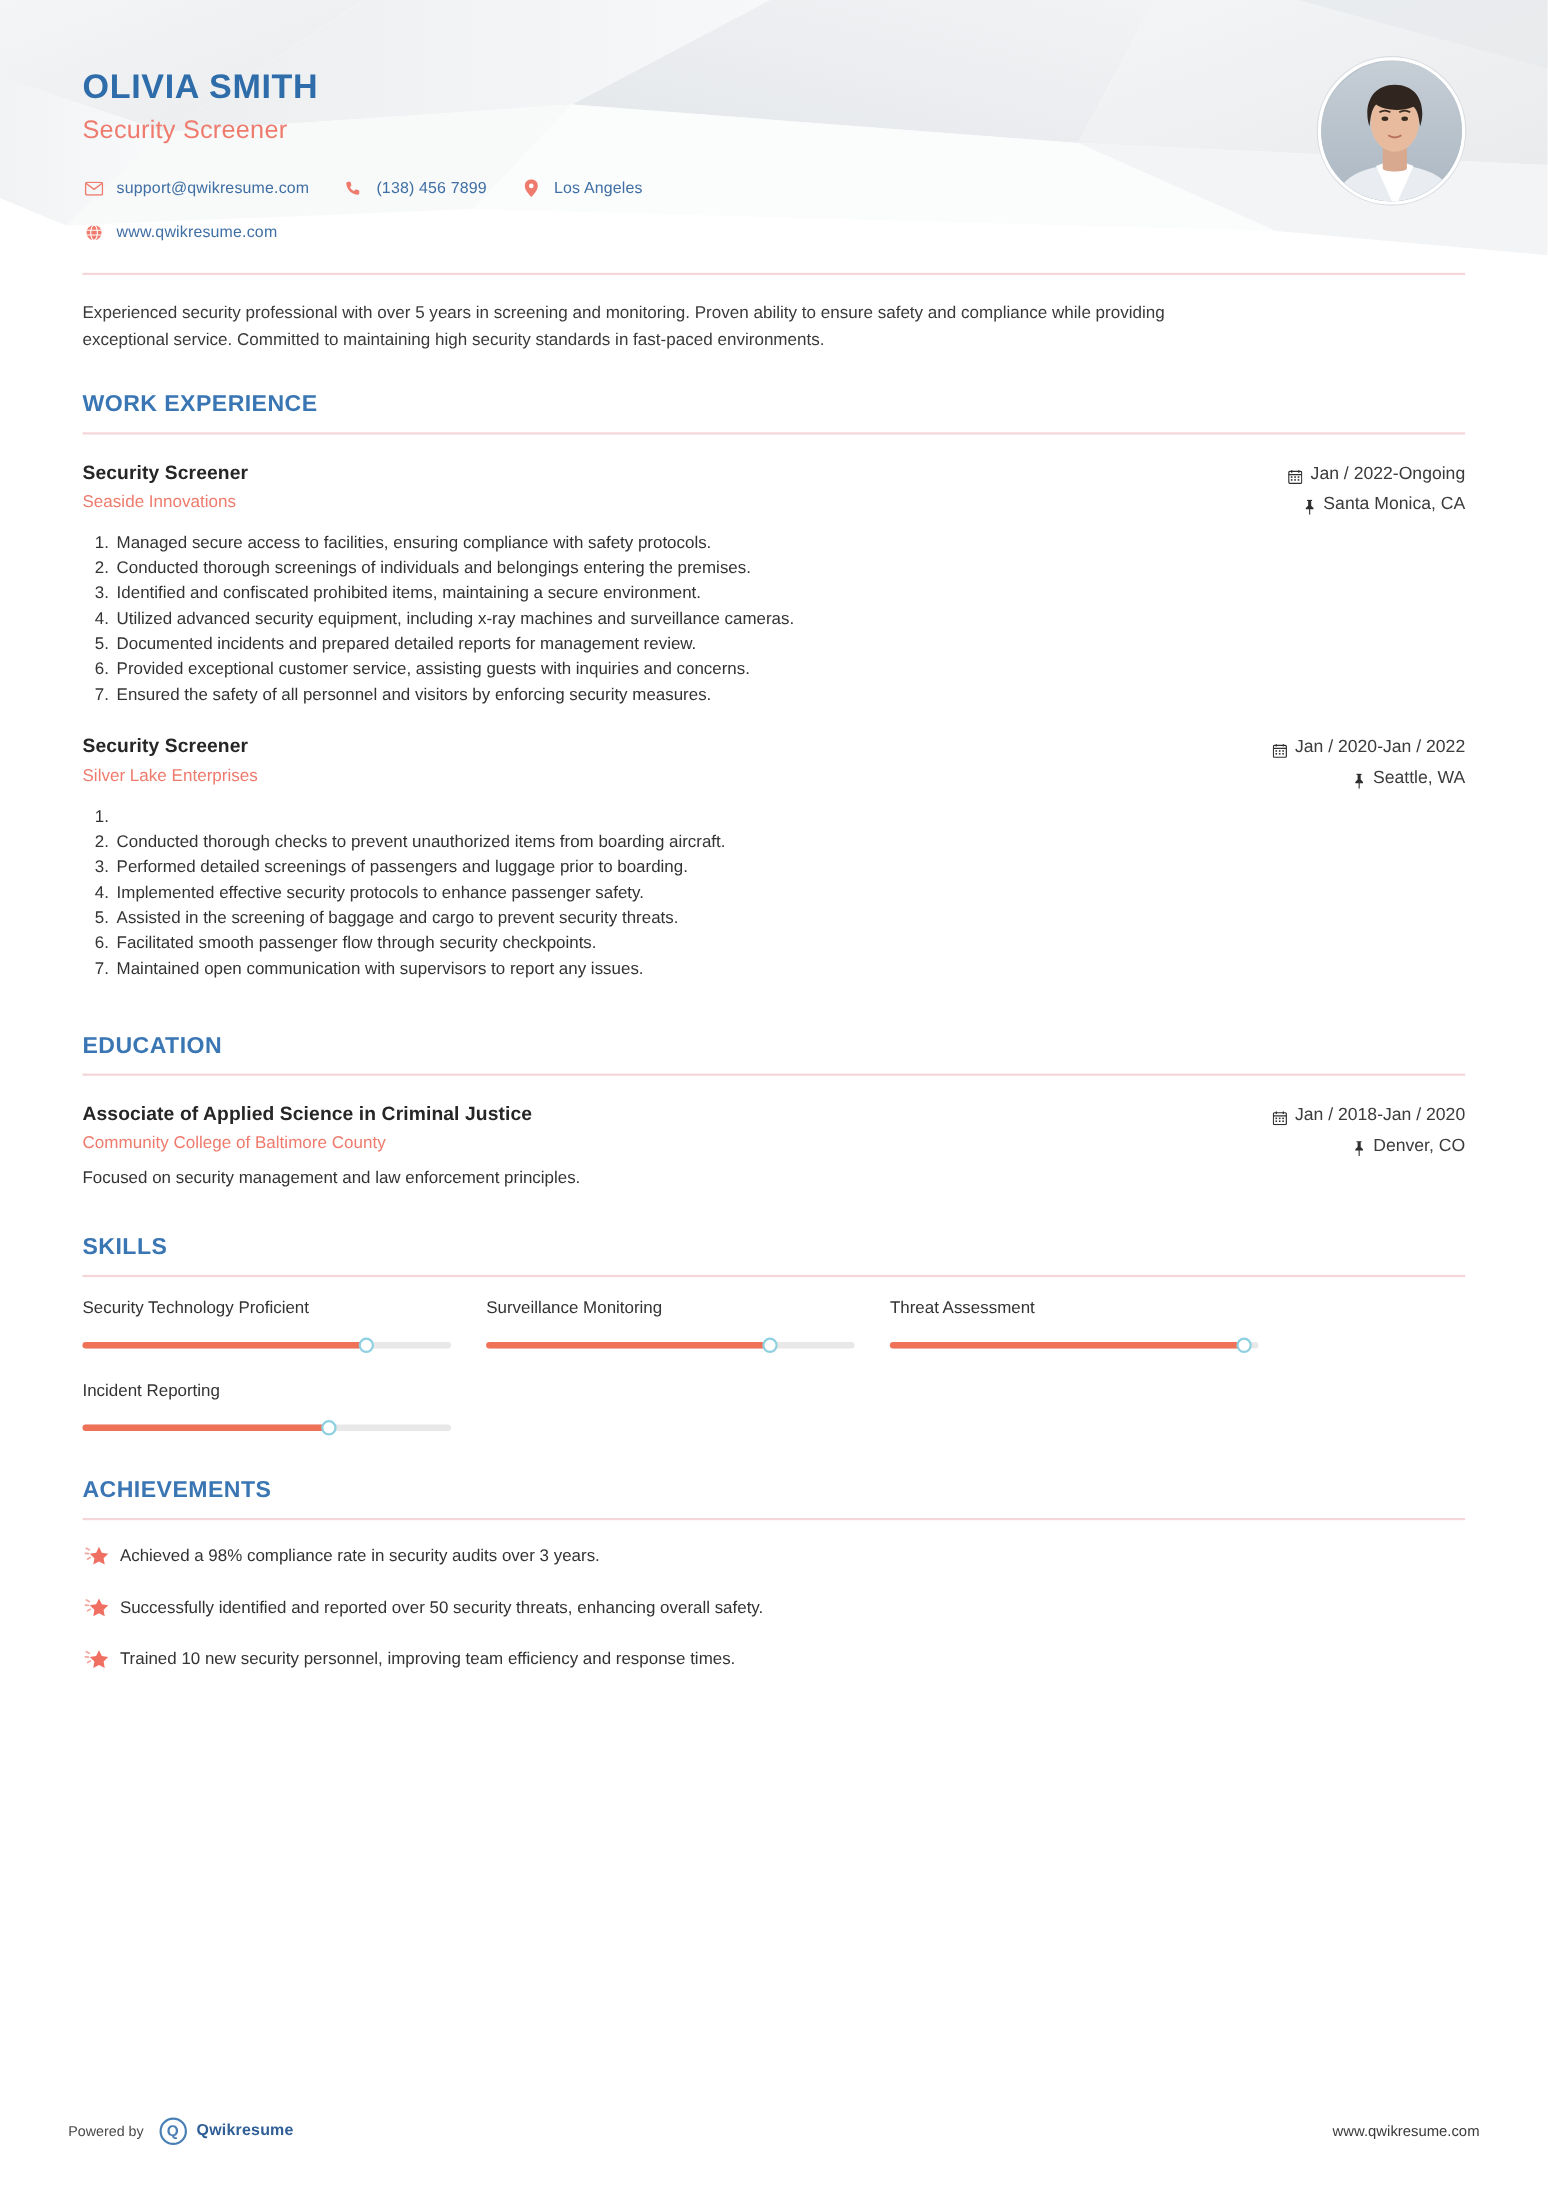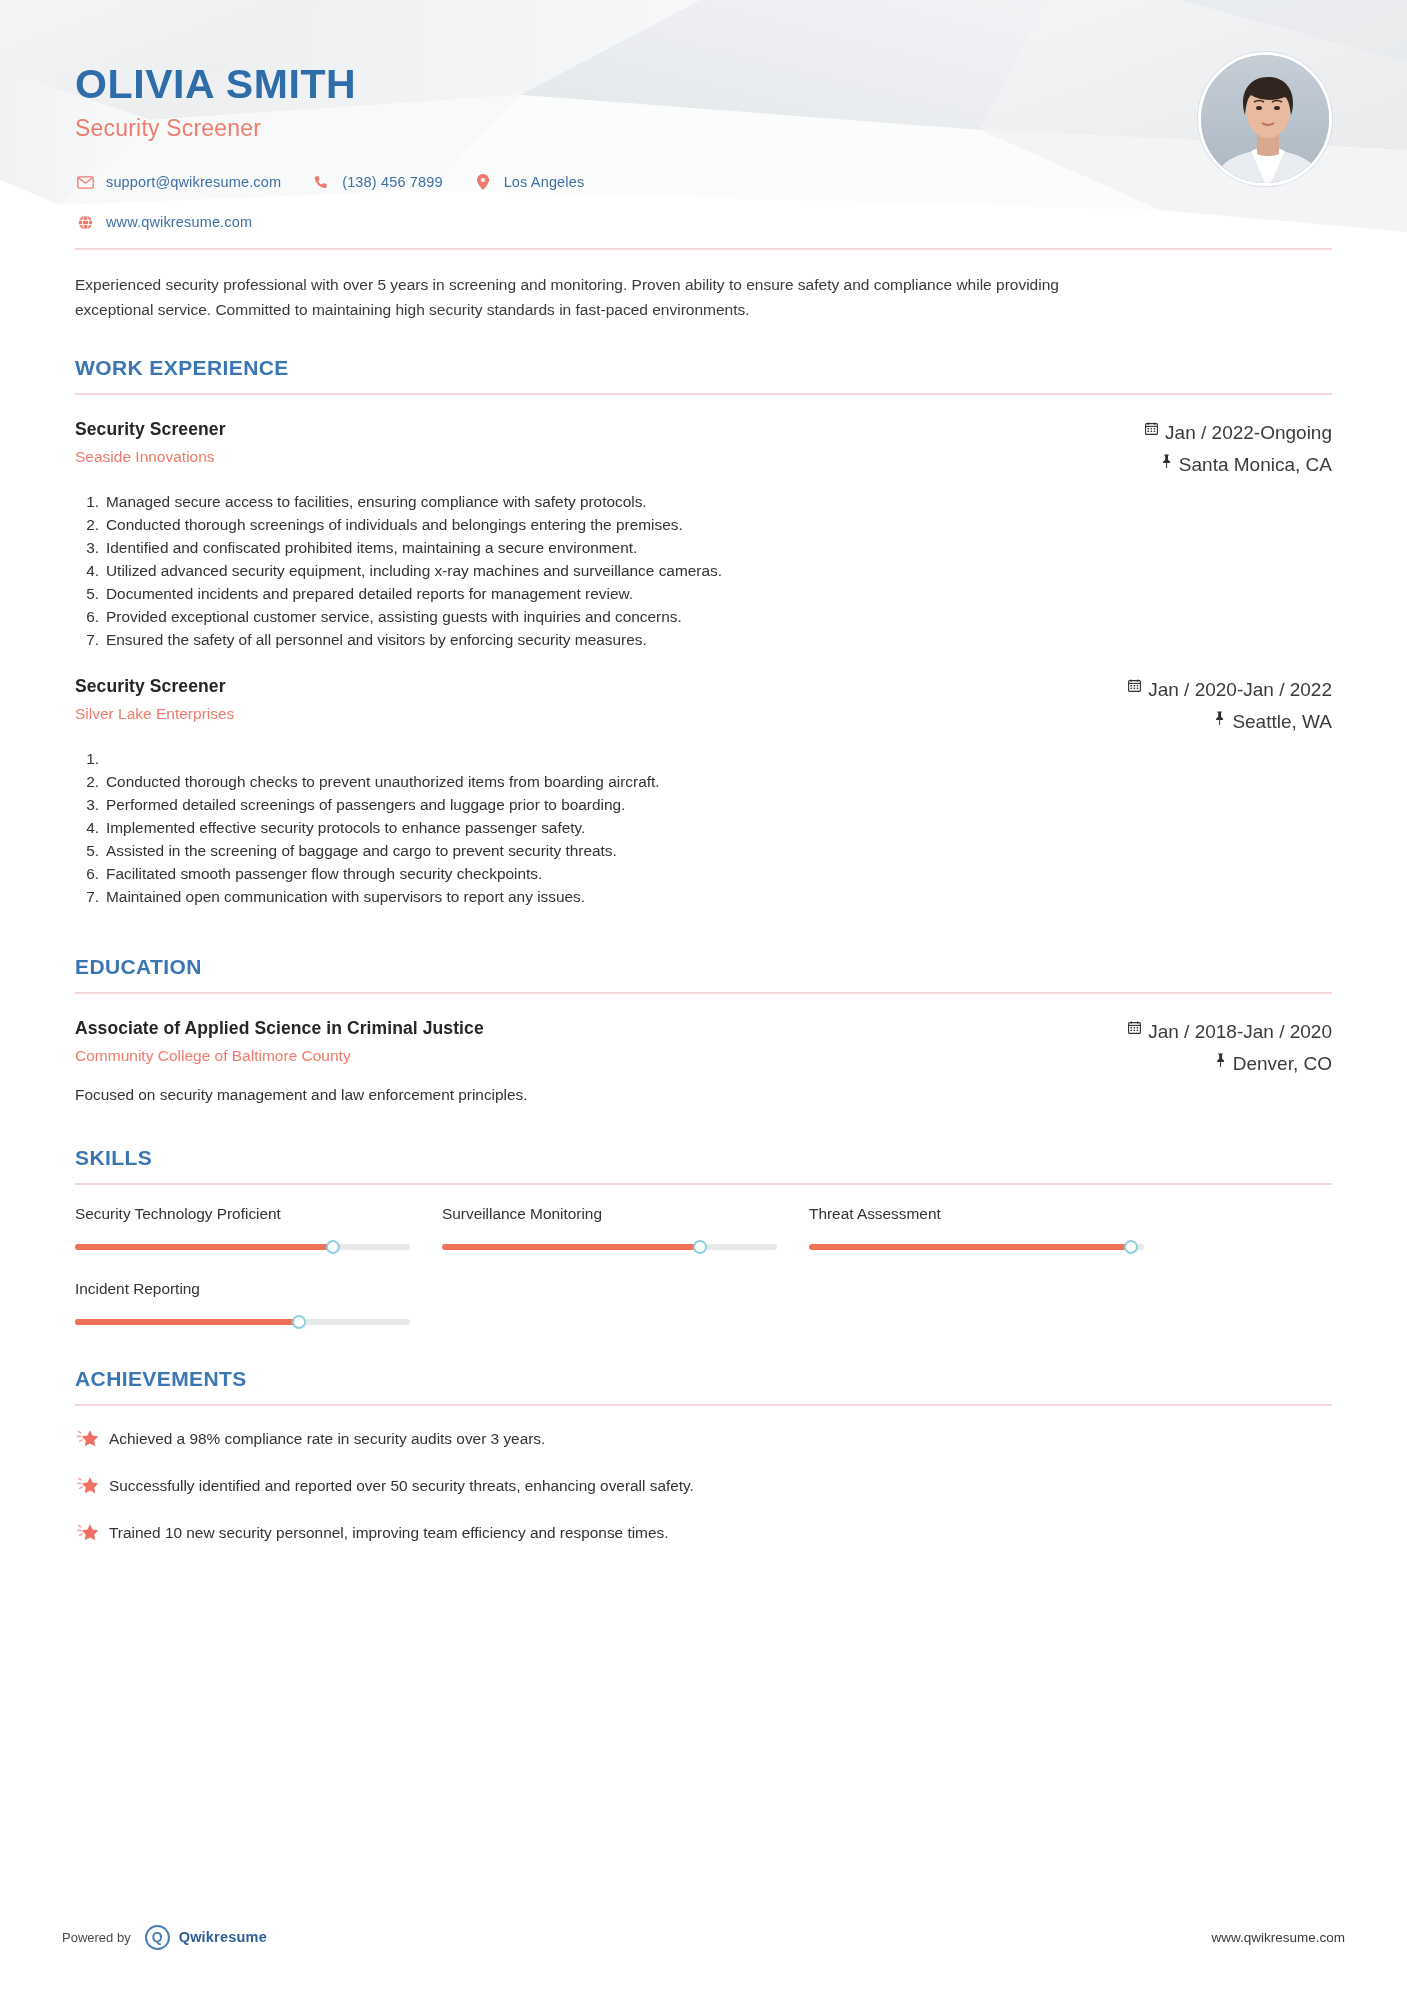--- a/index.html
+++ b/index.html
@@ -14,21 +14,21 @@
 
   
   .header-deco { position:absolute; top:0; left:0; width:1407px; height:240px; overflow:hidden; z-index:0; }
   .header-deco svg { display:block; }
 
   .page { position:relative; z-index:2; width:1407px; padding:0 75px; }
 
   
   .identity { position:relative; padding-top:62px; height:218px; }
   .name {
-    font-size:41px; font-weight:bold; letter-spacing:.6px;
+    font-size:31px; font-weight:bold; letter-spacing:.6px;
     color:#2e6da9; line-height:1.08;
   }
   .role { font-size:23px; color:#ee7b6d; margin-top:9px; letter-spacing:.2px; }
 
   .contact-rows { margin-top:25px; }
   .contact-line { display:flex; align-items:center; height:30px; }
   .contact-item { display:flex; align-items:center; margin-right:30px; }
   .contact-item .ic { width:20px; display:flex; align-items:center; justify-content:center; margin-right:11px; }
   .contact-item .tx { font-size:14.5px; color:#3f6fa4; letter-spacing:.15px; }
 
@@ -55,21 +55,21 @@
     max-width:1000px;
   }
 
   
   .entry { margin-top:24px; position:relative; }
   .entry-head { display:flex; justify-content:space-between; align-items:flex-start; }
   .entry-left { }
   .entry-title { font-size:17.5px; font-weight:bold; color:#262626; letter-spacing:.1px; }
   .entry-org { font-size:15.5px; color:#ee7b6d; margin-top:8px; }
   .entry-right { text-align:right; padding-top:3px; min-width:240px; }
-  .meta-row { display:flex; align-items:flex-start; justify-content:flex-end; font-size:19px; color:#3b3b3b; }
+  .meta-row { display:flex; align-items:flex-end; justify-content:flex-end; font-size:16px; color:#3b3b3b; }
   .meta-row + .meta-row { margin-top:10px; }
   .meta-row .ic { margin-right:7px; display:flex; align-items:center; }
 
   .bullets { margin-top:15px; }
   .bullet { display:flex; font-size:15.4px; line-height:1.49; color:#333; }
   .bullet .num { width:24px; flex:none; text-align:right; margin-right:7px; }
 
   
   .edu-desc { font-size:15.4px; color:#333; margin-top:11px; }
 

